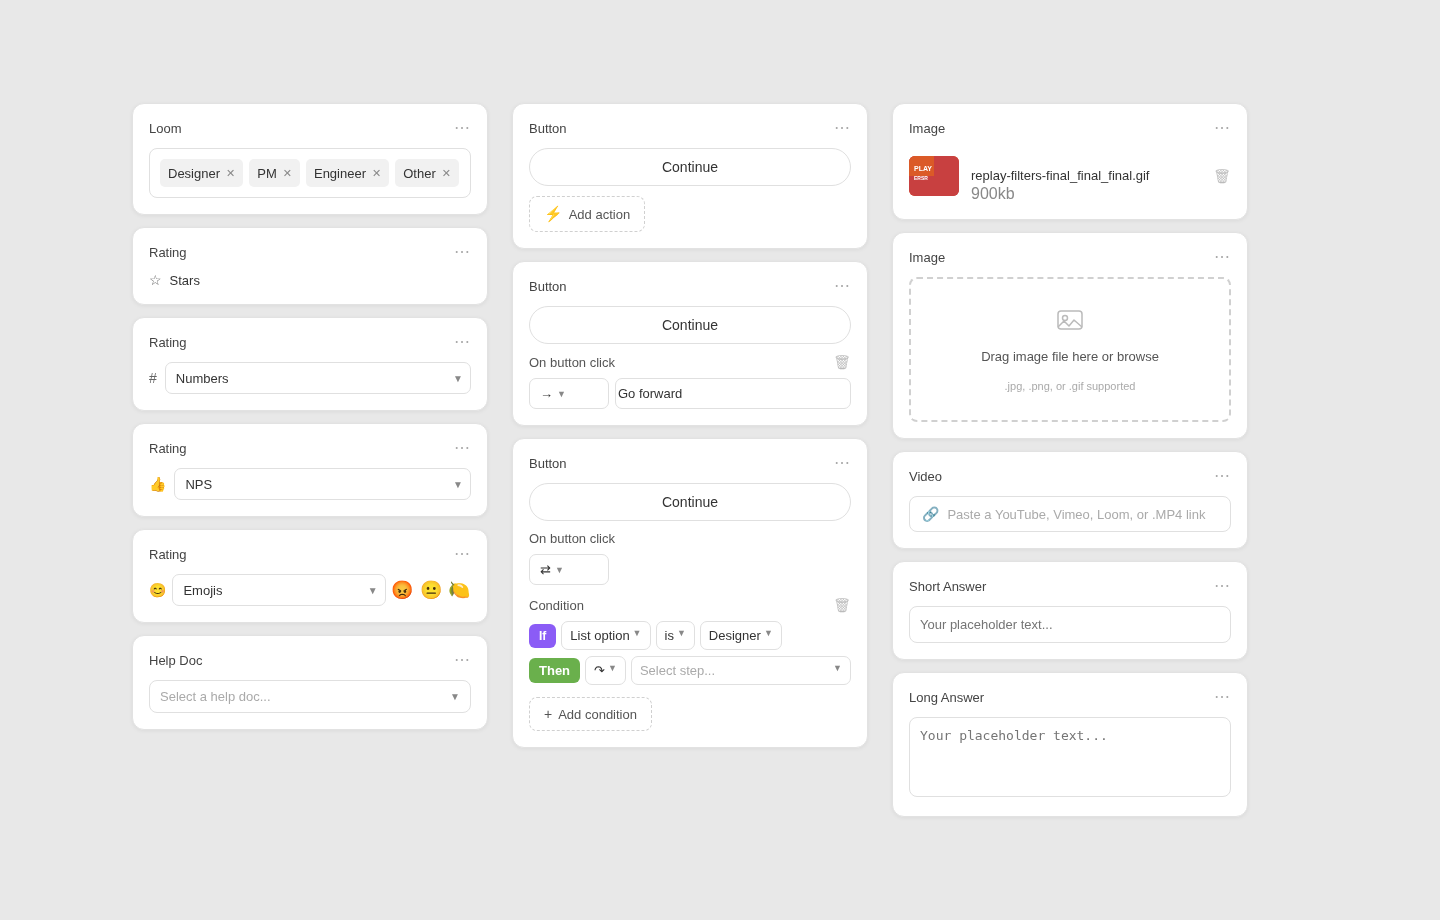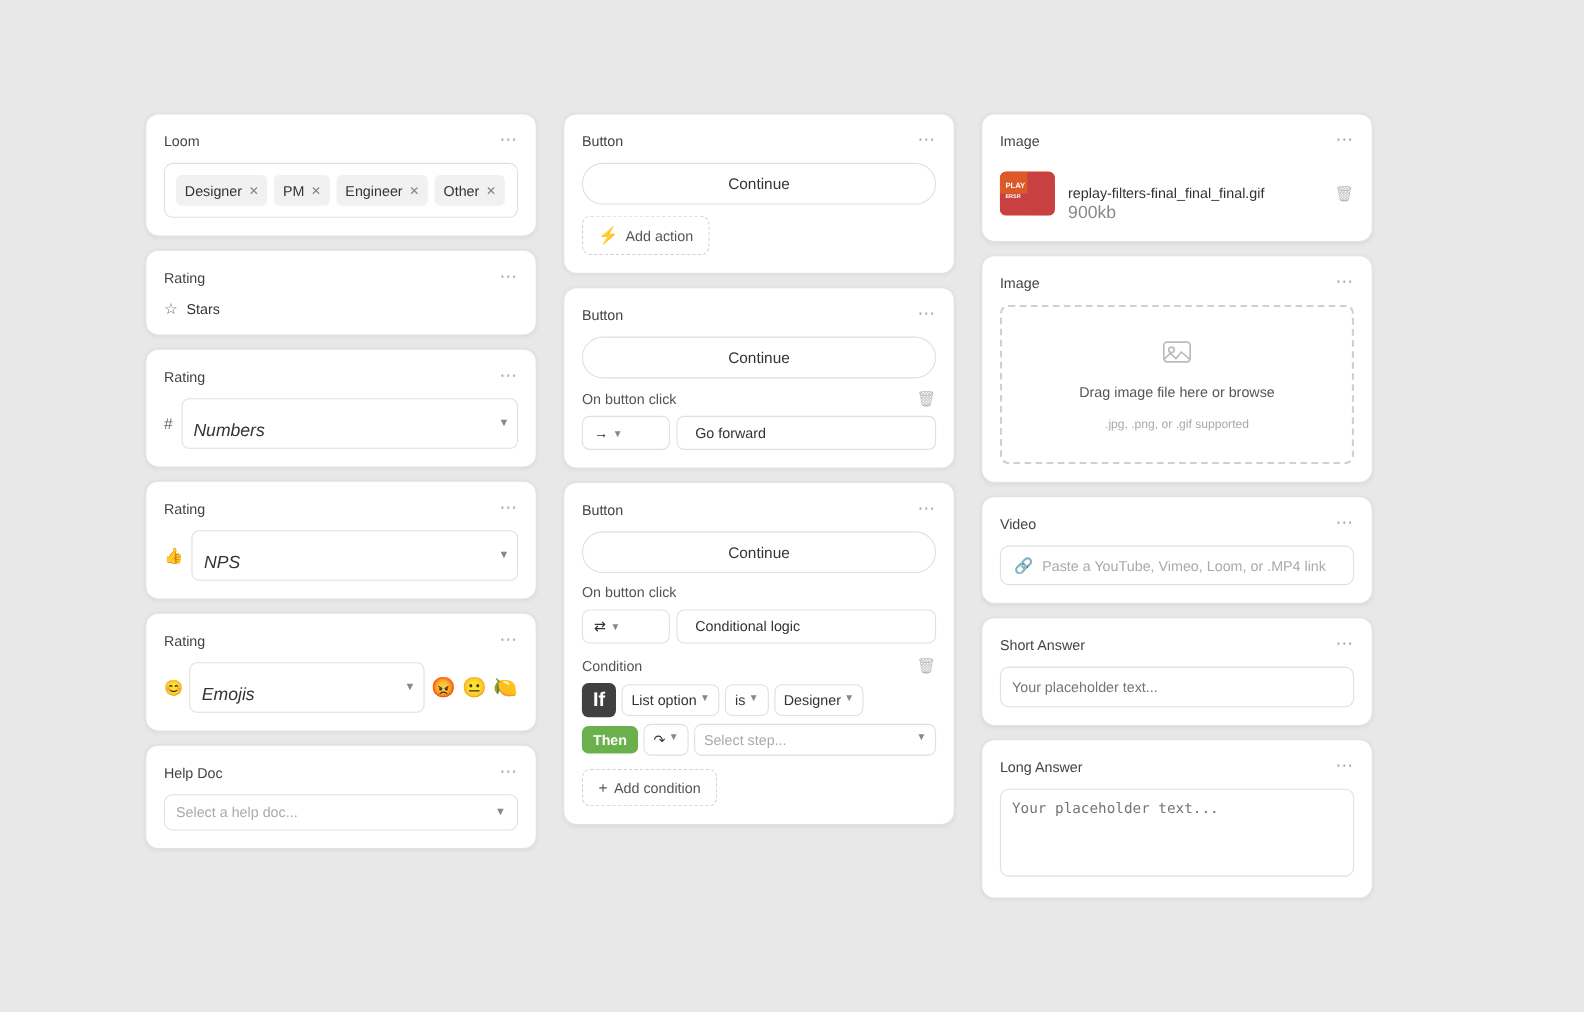--- a/index.html
+++ b/index.html
@@ -92,26 +92,25 @@
     }
     .select-wrapper {
       position: relative;
       flex: 1;
     }
     .select-field {
       width: 100%;
       appearance: none;
       border: 1px solid #e0e0e0;
       border-radius: 7px;
-      padding: 20px 28px 7px 10px;
-      font-size: 16px;
+      padding: 8px 28px 7px 10px;
+      font-size: 13px;
       color: #333;
       background: #fff;
       cursor: pointer;
-      font-style: italic;
     }
     .select-arrow {
       position: absolute;
       right: 8px;
       top: 50%;
       transform: translateY(-50%);
       pointer-events: none;
       color: #888;
       font-size: 10px;
     }
@@ -170,21 +169,21 @@
       font-size: 13px;
       color: #333;
       background: #fff;
       cursor: pointer;
       min-width: 80px;
     }
     .action-value {
       flex: 1;
       border: 1px solid #e0e0e0;
       border-radius: 7px;
-      padding: 7px 16px;
+      padding: 7px 2px;
       font-size: 13px;
       color: #333;
       background: #fff;
     }
     
     .condition-header {
       display: flex;
       align-items: center;
       justify-content: space-between;
       margin: 12px 0 8px;
@@ -193,25 +192,25 @@
       font-size: 13px;
       color: #555;
     }
     .condition-row {
       display: flex;
       align-items: center;
       gap: 5px;
       margin-bottom: 6px;
     }
     .badge-if {
-      background: #404040;
+      background: #8b5cf6;
       color: #fff;
       border-radius: 6px;
       padding: 5px 10px;
-      font-size: 18px;
+      font-size: 12px;
       font-weight: 600;
     }
     .badge-then {
       background: #6ab04c;
       color: #fff;
       border-radius: 6px;
       padding: 5px 10px;
       font-size: 13px;
       font-weight: 600;
     }
@@ -517,21 +516,20 @@
 
         
         <div class="on-click-header">
           <span class="on-click-label">On button click</span>
         </div>
         <div class="action-row">
           <div class="action-select">
             <span>⇄</span>
             <span style="font-size:9px;color:#888;">▼</span>
           </div>
-          <div class="action-value">Conditional logic</div>
         </div>
 
         
         <div class="condition-header">
           <span class="condition-label">Condition</span>
           <span class="trash-icon">🗑</span>
         </div>
 
         
         <div class="condition-row">

